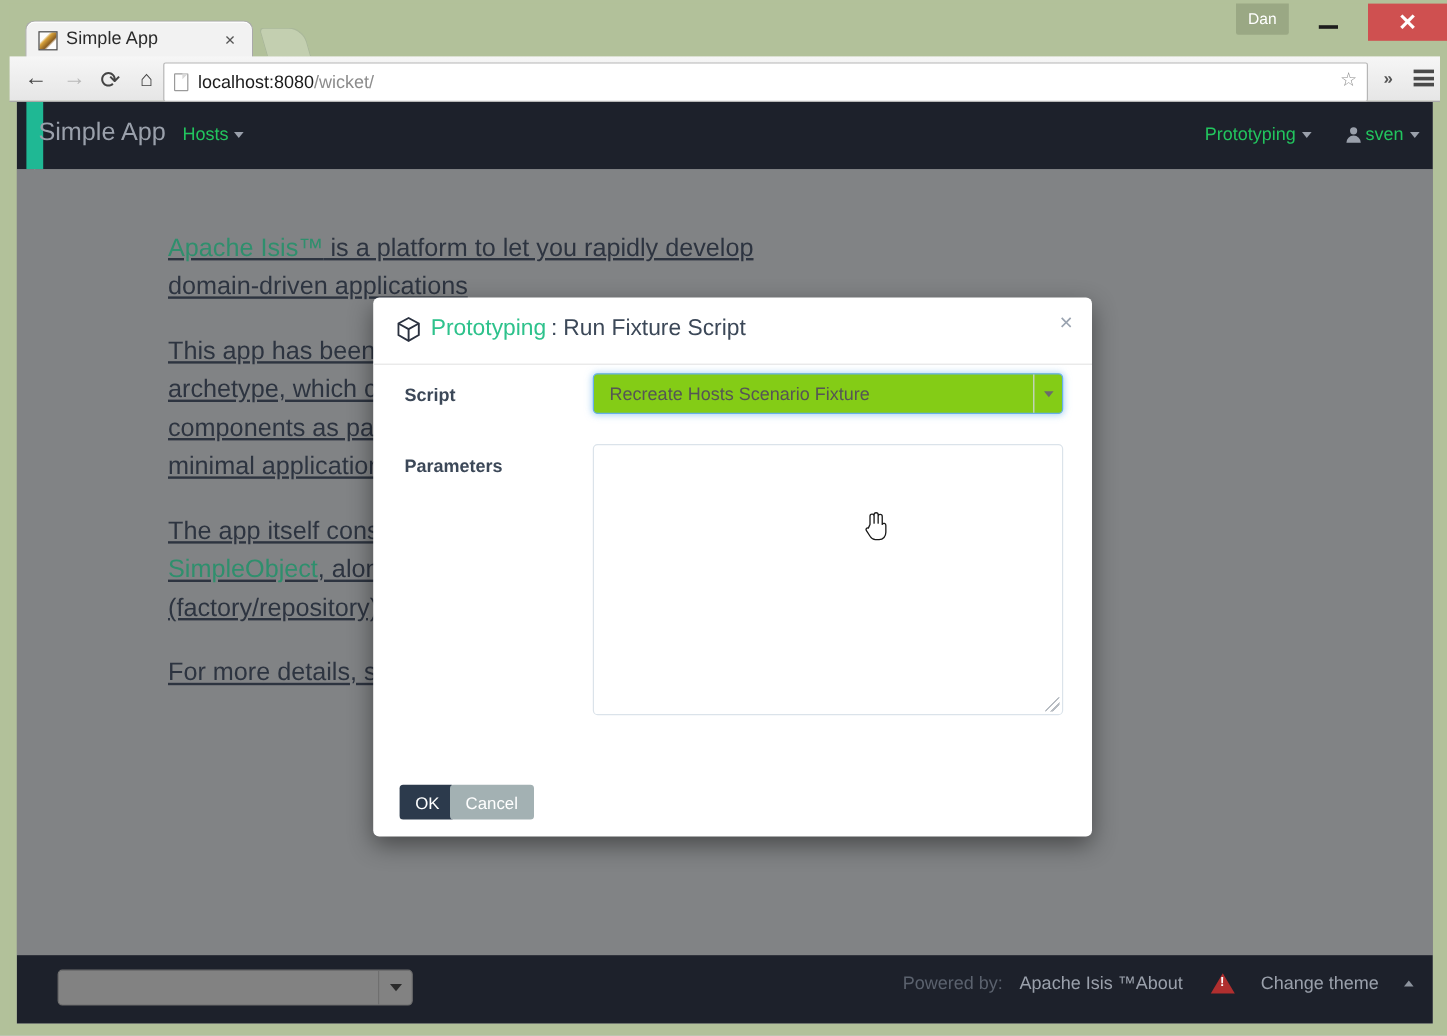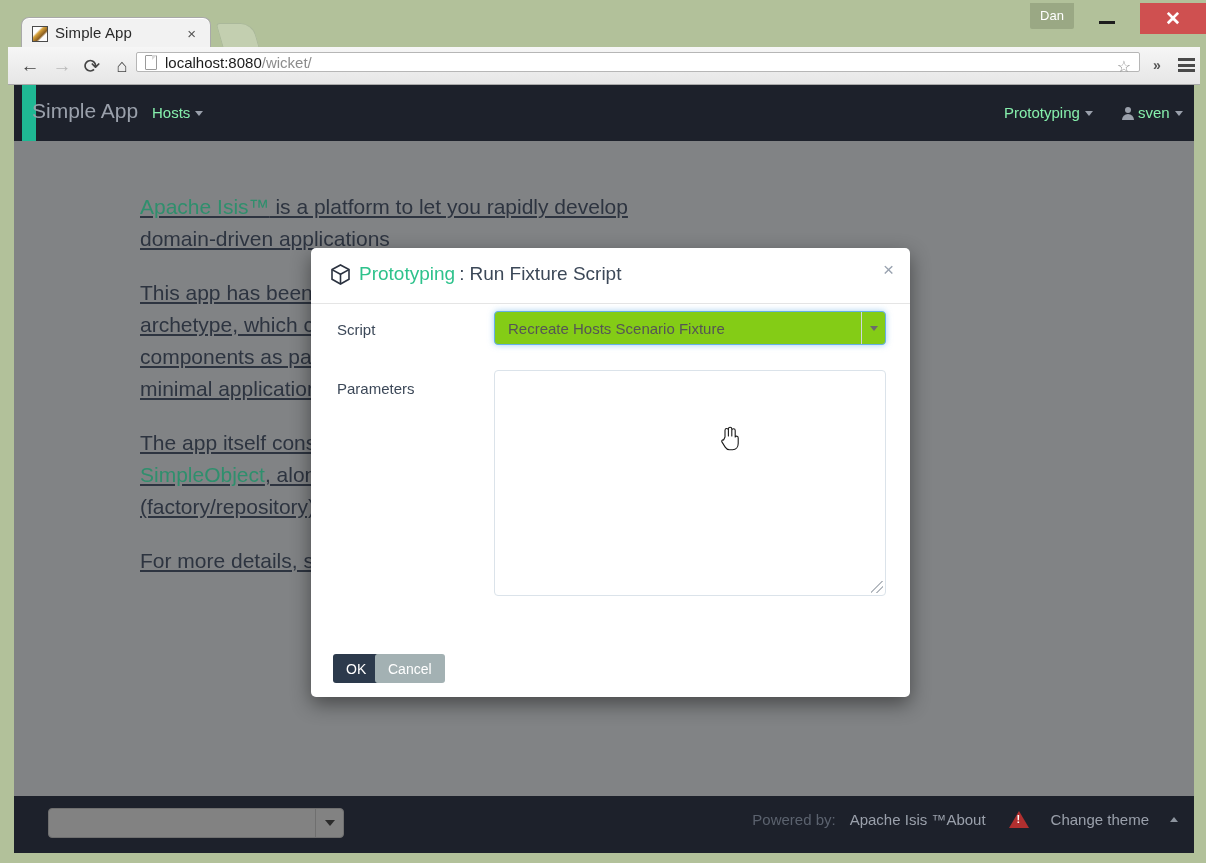--- a/index.html
+++ b/index.html
@@ -104,21 +104,21 @@
     width: 24px; height: 24px;
     display: flex; align-items: center; justify-content: center;
     font-size: 19px; color: #444;
   }
   .navicon.back    { left: 10px; }
   .navicon.forward { left: 42px; color: #b9b9b9; }
   .navicon.reload  { left: 72px; font-size: 20px; }
   .navicon.home    { left: 102px; font-size: 18px; }
   .omnibox {
     position: absolute; left: 128px; top: 5px;
-    width: 1004px; height: 20px;
+    width: 1004px; height: 33px;
     background: #fff;
     border: 1px solid #b6b6b6;
     border-radius: 2px;
     display: flex; align-items: center;
   }
   .page-icon {
     width: 12px; height: 15px; margin-left: 8px;
     background: #fff; border: 1px solid #9a9a9a;
     border-radius: 1px;
     position: relative;
@@ -172,21 +172,21 @@
     border-right: 6px solid transparent;
     border-bottom: 8px solid #ffffff;
   }
   .brand {
     position: absolute; left: 18px; top: 14px;
     font-size: 21px; color: #9aa0ab;
     white-space: nowrap;
   }
   .nav-item {
     position: absolute; top: 19px;
-    font-size: 15px; color: #86efac;
+    font-size: 15px; color: #22c55e;
     white-space: nowrap;
   }
   .nav-hosts { left: 138px; }
   .nav-proto { left: 990px; }
   .nav-user  { left: 1108px; }
   .caret-d {
     display: inline-block; margin-left: 5px;
     border-left: 4px solid transparent;
     border-right: 4px solid transparent;
     border-top: 5px solid #9aa0ab;
@@ -299,21 +299,21 @@
   .title-sep   { color: #3c4858; margin-right: 5px; }
   .modal-close {
     position: absolute; right: 16px; top: 12px;
     font-size: 19px; color: #9aa3b0;
     cursor: pointer; line-height: 20px;
   }
   .modal-body { position: relative; height: 340px; }
 
   .field-label {
     position: absolute;
-    font-size: 15px; font-weight: normal; color: #3c4858;
+    font-size: 15px; font-weight: bold; color: #3c4858;
   }
   .lbl-script { left: 26px; top: 17px; }
   .lbl-params { left: 26px; top: 76px; }
 
   .select-ctl {
     position: absolute; left: 183px; top: 7px;
     width: 392px; height: 34px;
     background: #84cc16;
     border: 1px solid #66afe9;
     border-radius: 4px;

